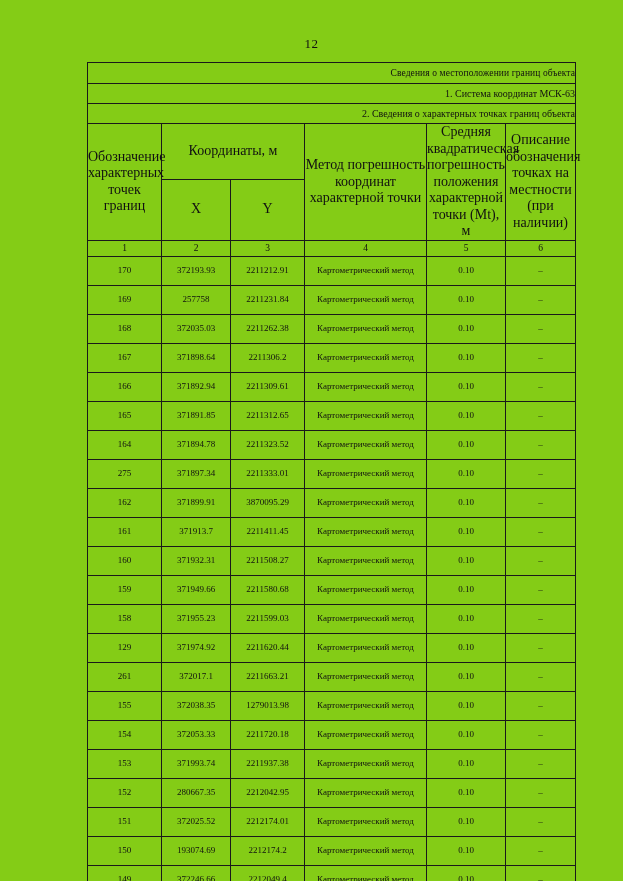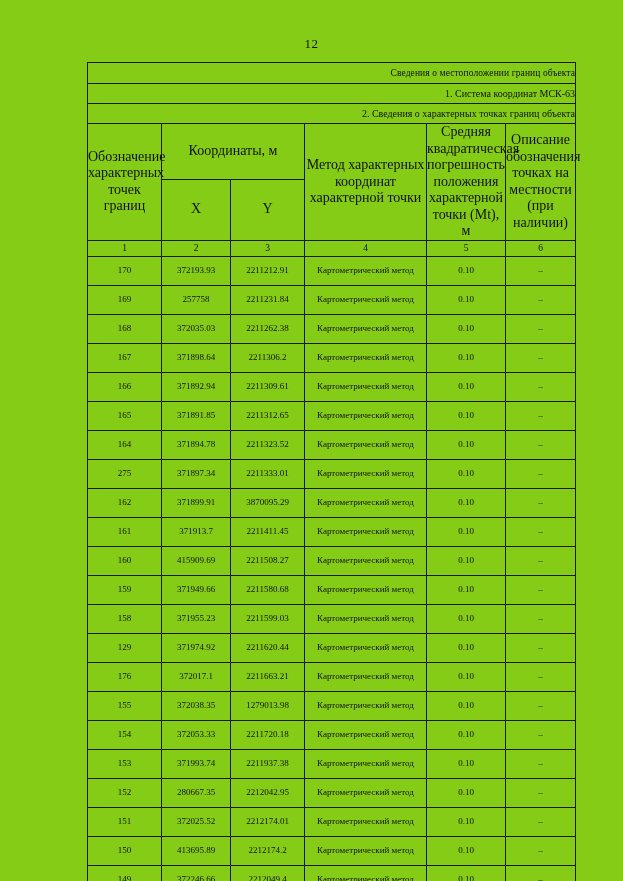--- a/index.html
+++ b/index.html
@@ -121,21 +121,21 @@
         <td class="section-cell" colspan="6">1. Система координат МСК-63</td>
       </tr>
 
       <tr>
         <td class="section-cell" colspan="6">2. Сведения о характерных точках границ объекта</td>
       </tr>
 
       <tr>
         <td class="hdr hdr-tall" rowspan="2">Обозначение характерных точек границ</td>
         <td class="hdr" colspan="2">Координаты, м</td>
-        <td class="hdr hdr-tall" rowspan="2">Метод характерных координат характерной точки</td>
+        <td class="hdr hdr-tall" rowspan="2">Метод погрешность координат характерной точки</td>
         <td class="hdr hdr-tall" rowspan="2">Средняя квадратическая погрешность положения характерной точки (Мt), м</td>
         <td class="hdr hdr-tall" rowspan="2">Описание обозначения точках на местности (при наличии)</td>
       </tr>
 
       <tr>
         <td class="hdr sub-xy">X</td>
         <td class="hdr sub-xy">Y</td>
       </tr>
 
       <tr class="numrow">
@@ -222,21 +222,21 @@
         <tr class="datarow">
           <td>161</td>
           <td>371913.7</td>
           <td>2211411.45</td>
           <td class="method-cell">Картометрический метод</td>
           <td>0.10</td>
           <td class="dash-cell">–</td>
         </tr>
         <tr class="datarow">
           <td>160</td>
-          <td>415909.69</td>
+          <td>371932.31</td>
           <td>2211508.27</td>
           <td class="method-cell">Картометрический метод</td>
           <td>0.10</td>
           <td class="dash-cell">–</td>
         </tr>
         <tr class="datarow">
           <td>159</td>
           <td>371949.66</td>
           <td>2211580.68</td>
           <td class="method-cell">Картометрический метод</td>
@@ -253,21 +253,21 @@
         </tr>
         <tr class="datarow">
           <td>129</td>
           <td>371974.92</td>
           <td>2211620.44</td>
           <td class="method-cell">Картометрический метод</td>
           <td>0.10</td>
           <td class="dash-cell">–</td>
         </tr>
         <tr class="datarow">
-          <td>176</td>
+          <td>261</td>
           <td>372017.1</td>
           <td>2211663.21</td>
           <td class="method-cell">Картометрический метод</td>
           <td>0.10</td>
           <td class="dash-cell">–</td>
         </tr>
         <tr class="datarow">
           <td>155</td>
           <td>372038.35</td>
           <td>1279013.98</td>
@@ -302,21 +302,21 @@
         <tr class="datarow">
           <td>151</td>
           <td>372025.52</td>
           <td>2212174.01</td>
           <td class="method-cell">Картометрический метод</td>
           <td>0.10</td>
           <td class="dash-cell">–</td>
         </tr>
         <tr class="datarow">
           <td>150</td>
-          <td>413695.89</td>
+          <td>193074.69</td>
           <td>2212174.2</td>
           <td class="method-cell">Картометрический метод</td>
           <td>0.10</td>
           <td class="dash-cell">–</td>
         </tr>
         <tr class="datarow">
           <td>149</td>
           <td>372246.66</td>
           <td>2212049.4</td>
           <td class="method-cell">Картометрический метод</td>

